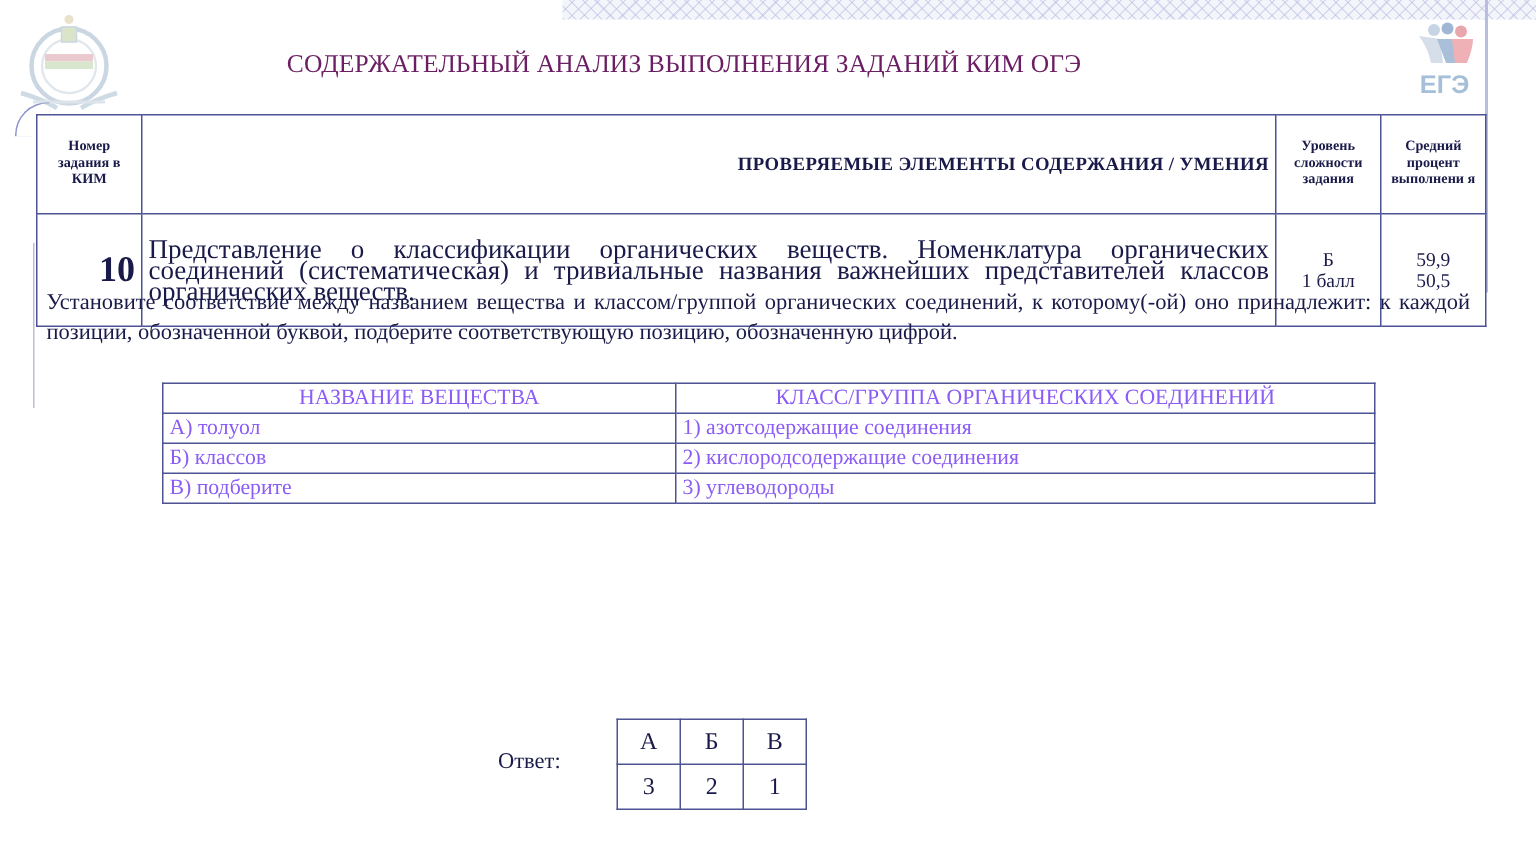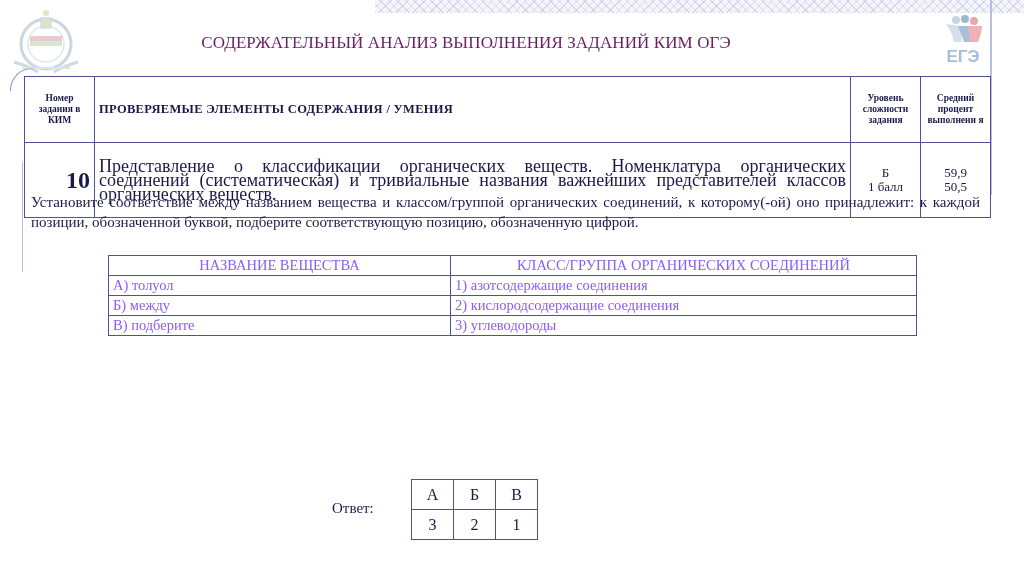--- a/index.html
+++ b/index.html
@@ -21,37 +21,37 @@
   .left-curl {
     position:absolute; left:10px; top:68px; width:22px; height:22px;
     border:1px solid #8f95cf; border-right:none; border-bottom:none; border-radius:22px 0 0 0;
   }
 
   
   .logo-left { position:absolute; left:8px; top:6px; width:76px; height:72px; opacity:0.55; }
   .logo-right { position:absolute; left:938px; top:14px; width:50px; height:52px; }
 
   .main-title {
-    position:absolute; left:12px; top:33px; width:820px; text-align:center;
+    position:absolute; left:2px; top:33px; width:820px; text-align:center;
     font-family:"Liberation Serif", serif; font-size:17px; color:#6b1e63;
     letter-spacing:0.1px;
     padding-left:44px;
   }
 
   
   .info-table {
     position:absolute; left:24px; top:76px; width:966px;
     border-collapse:collapse; table-layout:fixed;
   }
   .info-table td {
     border:1.5px solid #4d5394; padding:16px 4px; vertical-align:middle;
     color:#1a1a4a;
   }
   .h-small { font-size:9.5px; font-weight:bold; text-align:center; line-height:11px; color:#1f2a6b; }
-  .h-main { font-size:12.5px; font-weight:bold; text-align:left; color:#1f2a6b; letter-spacing:0.3px; }
+  .h-main { font-size:12.5px; font-weight:bold; text-align:right; color:#1f2a6b; letter-spacing:0.3px; }
   .task-num { font-size:24px; font-weight:bold; text-align:right; color:#111; }
   .desc { font-size:18px; line-height:14px; text-align:justify; text-align-last:left; }
   .center-val { font-size:13px; text-align:center; line-height:14px; }
 
   .instruction {
     position:absolute; left:31px; top:192px; width:949px;
     font-size:15px; line-height:20px; text-align:justify; color:#1a1a4a;
   }
 
   .match-table {
@@ -143,21 +143,21 @@
   <tbody>
       <tr>
     <td class="hdr">НАЗВАНИЕ ВЕЩЕСТВА</td>
     <td class="hdr">КЛАСС/ГРУППА ОРГАНИЧЕСКИХ СОЕДИНЕНИЙ</td>
   </tr>
   <tr>
     <td>А) толуол</td>
     <td>1) азотсодержащие соединения</td>
   </tr>
   <tr>
-    <td>Б) между</td>
+    <td>Б) классов</td>
     <td>2) кислородсодержащие соединения</td>
   </tr>
   <tr>
     <td>В) подберите</td>
     <td>3) углеводороды</td>
   </tr>
 </tbody>
   </table>
 
 <div class="answer-label">Ответ:</div>

